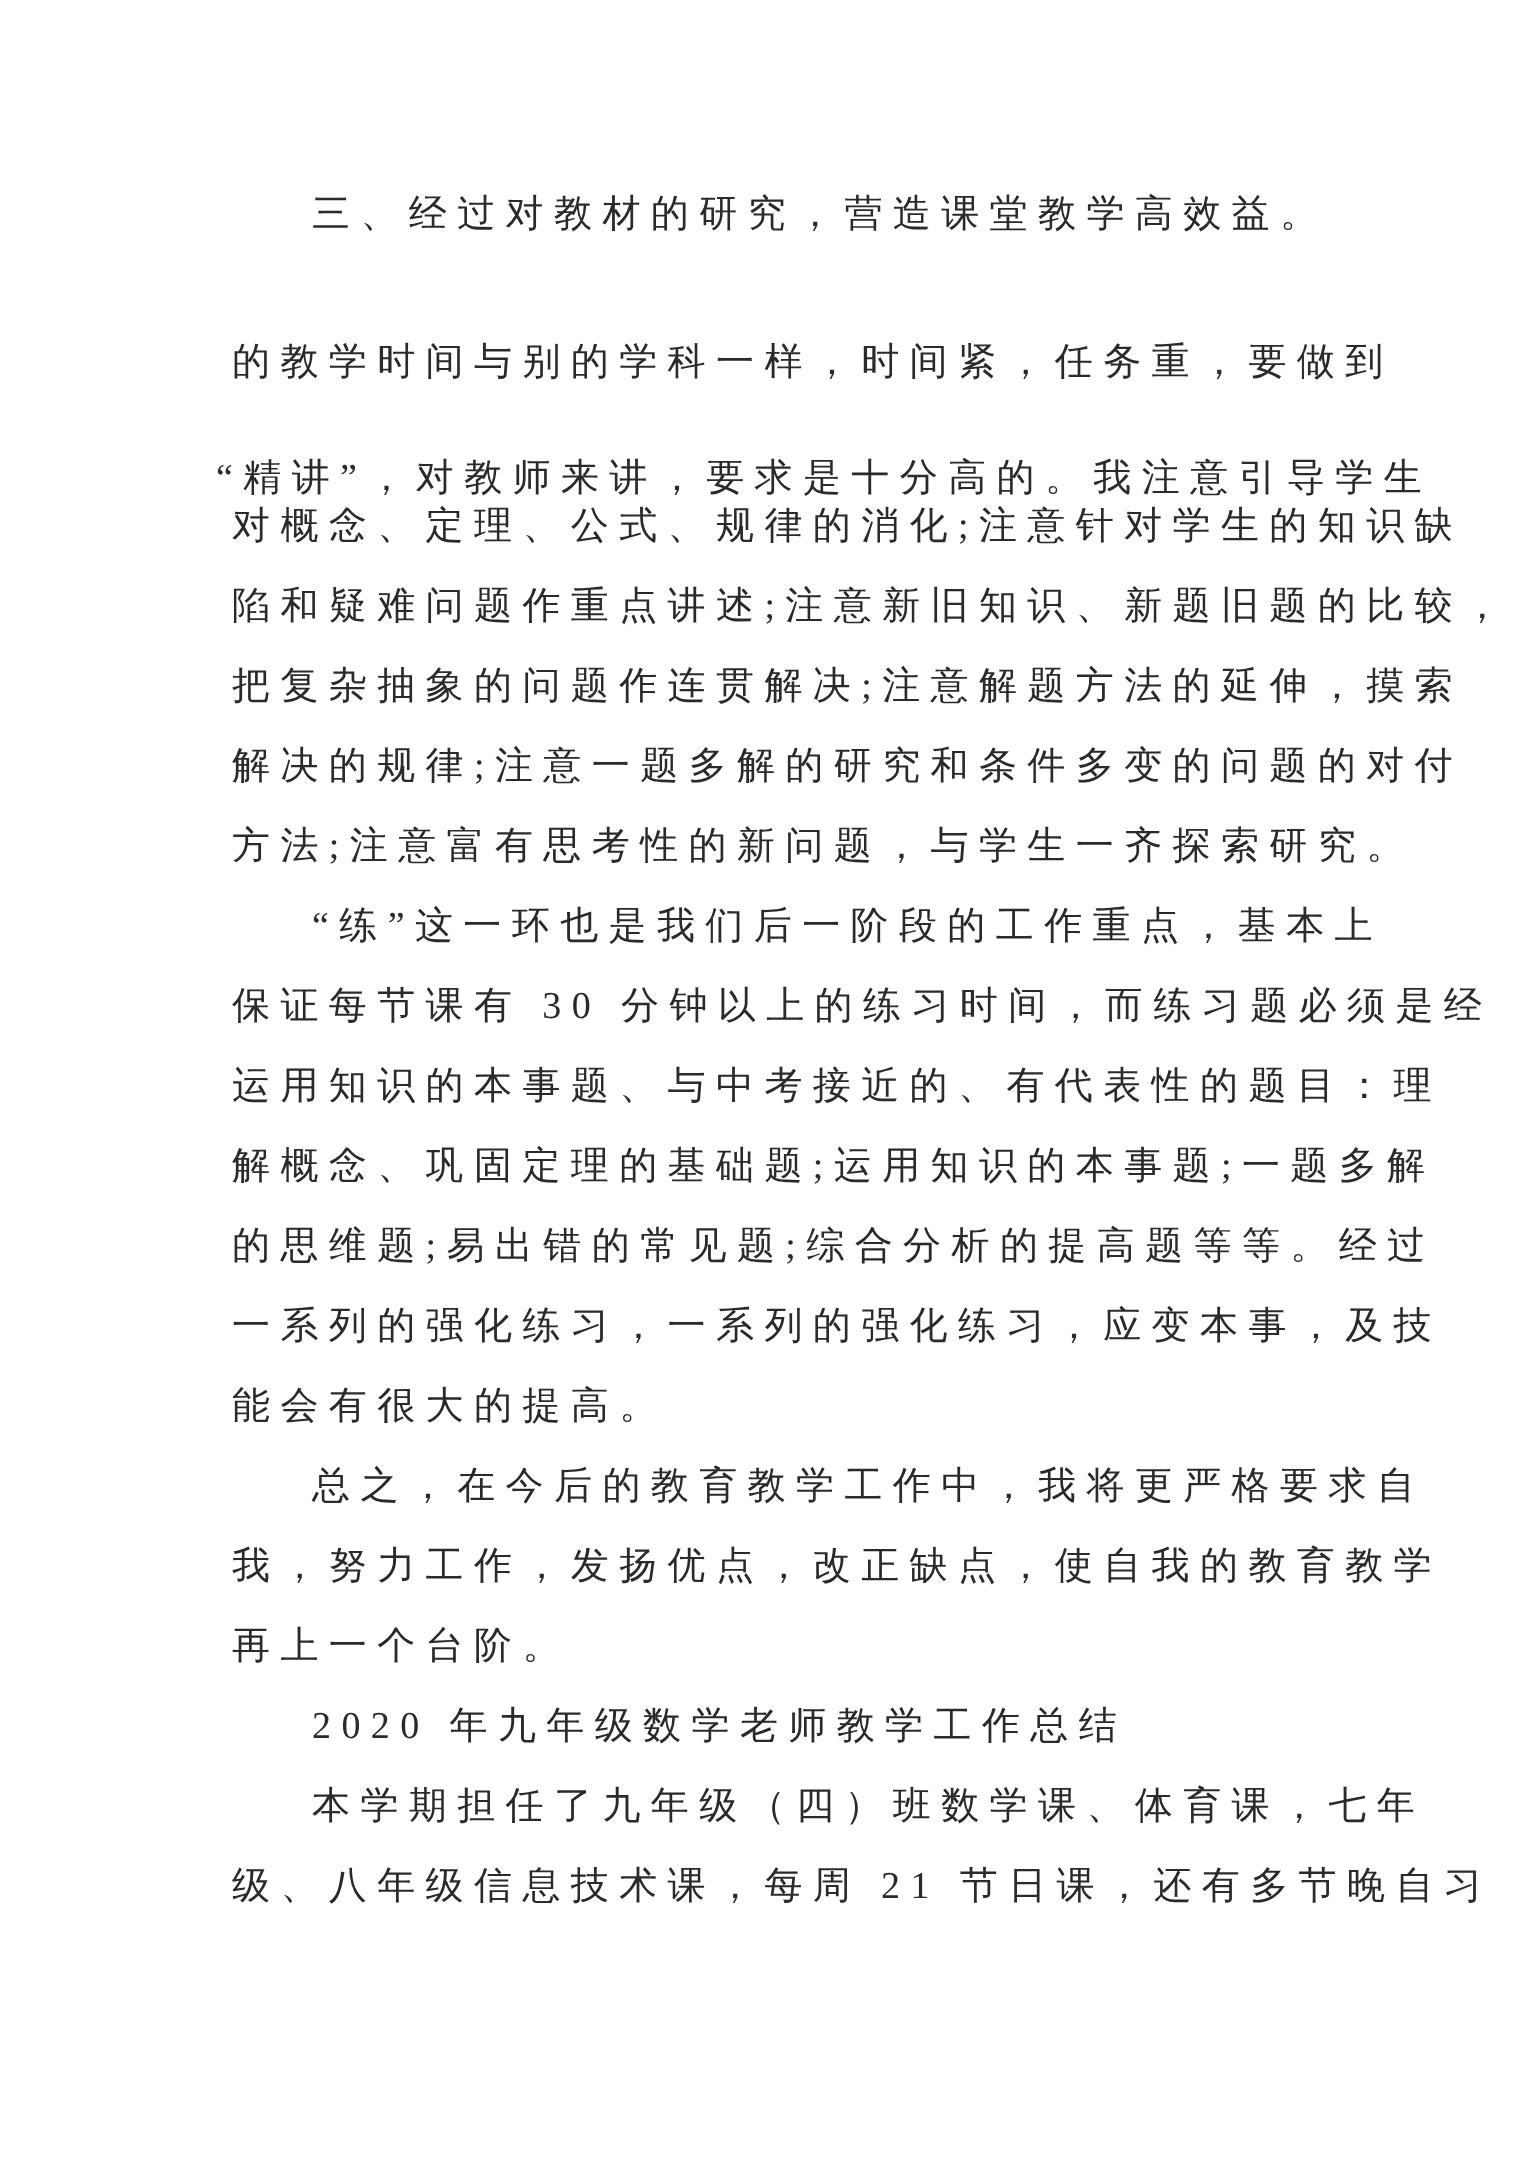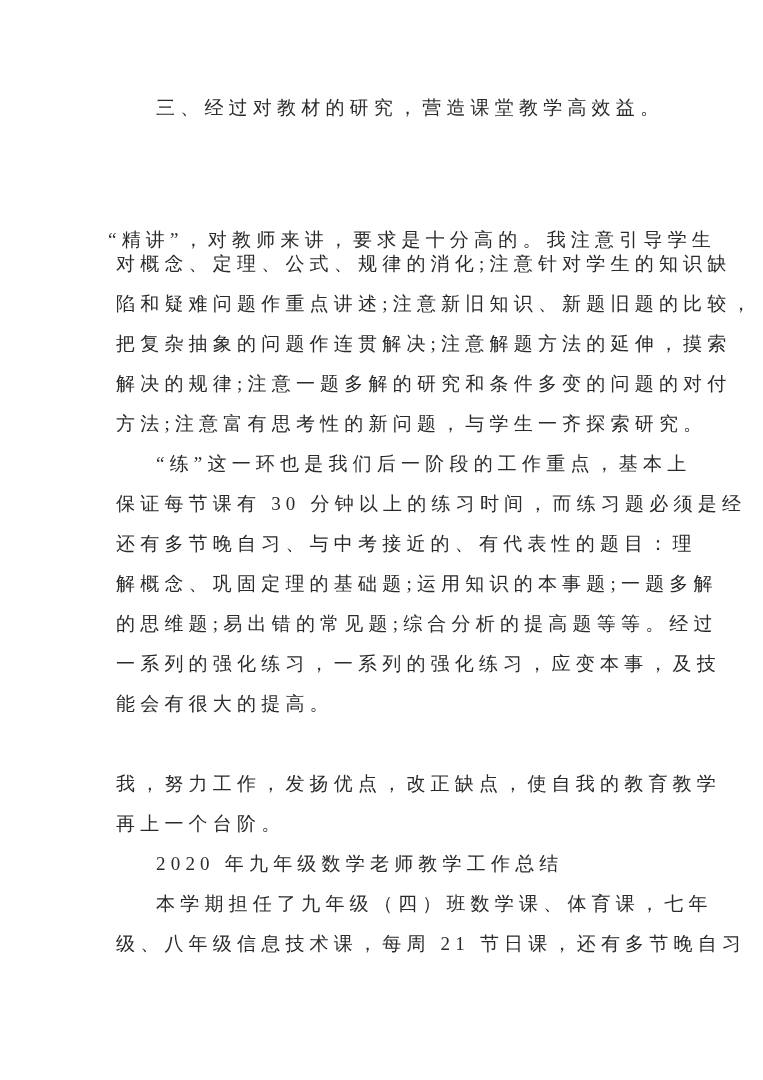--- a/index.html
+++ b/index.html
@@ -31,31 +31,33 @@
       white-space: nowrap;
       line-height: 24px;
     }
     .indent { left: 156px; }
   </style>
 </head>
 <body>
 
 <div class="page">
   <div class="line indent" style="top:96px">三、经过对教材的研究，营造课堂教学高效益。</div>
+  <div class="line" style="top:170px">的教学时间与别的学科一样，时间紧，任务重，要做到</div>
   <div class="line" style="top:228px; left:108px">“精讲”，对教师来讲，要求是十分高的。我注意引导学生</div>
   <div class="line" style="top:252px">对概念、定理、公式、规律的消化;注意针对学生的知识缺</div>
   <div class="line" style="top:292px">陷和疑难问题作重点讲述;注意新旧知识、新题旧题的比较，</div>
   <div class="line" style="top:332px">把复杂抽象的问题作连贯解决;注意解题方法的延伸，摸索</div>
   <div class="line" style="top:372px">解决的规律;注意一题多解的研究和条件多变的问题的对付</div>
   <div class="line" style="top:412px">方法;注意富有思考性的新问题，与学生一齐探索研究。</div>
   <div class="line indent" style="top:452px">“练”这一环也是我们后一阶段的工作重点，基本上</div>
   <div class="line" style="top:492px">保证每节课有 30 分钟以上的练习时间，而练习题必须是经</div>
-  <div class="line" style="top:532px">还有多节晚自习、与中考接近的、有代表性的题目：理</div>
+  <div class="line" style="top:532px">运用知识的本事题、与中考接近的、有代表性的题目：理</div>
   <div class="line" style="top:572px">解概念、巩固定理的基础题;运用知识的本事题;一题多解</div>
   <div class="line" style="top:612px">的思维题;易出错的常见题;综合分析的提高题等等。经过</div>
   <div class="line" style="top:652px">一系列的强化练习，一系列的强化练习，应变本事，及技</div>
   <div class="line" style="top:692px">能会有很大的提高。</div>
+  <div class="line indent" style="top:732px">总之，在今后的教育教学工作中，我将更严格要求自</div>
   <div class="line" style="top:812px">再上一个台阶。</div>
   <div class="line" style="top:772px">我，努力工作，发扬优点，改正缺点，使自我的教育教学</div>
   <div class="line indent" style="top:852px">2020 年九年级数学老师教学工作总结</div>
   <div class="line indent" style="top:892px">本学期担任了九年级（四）班数学课、体育课，七年</div>
   <div class="line" style="top:932px">级、八年级信息技术课，每周 21 节日课，还有多节晚自习</div>
 </div>
 
 </body></html>

